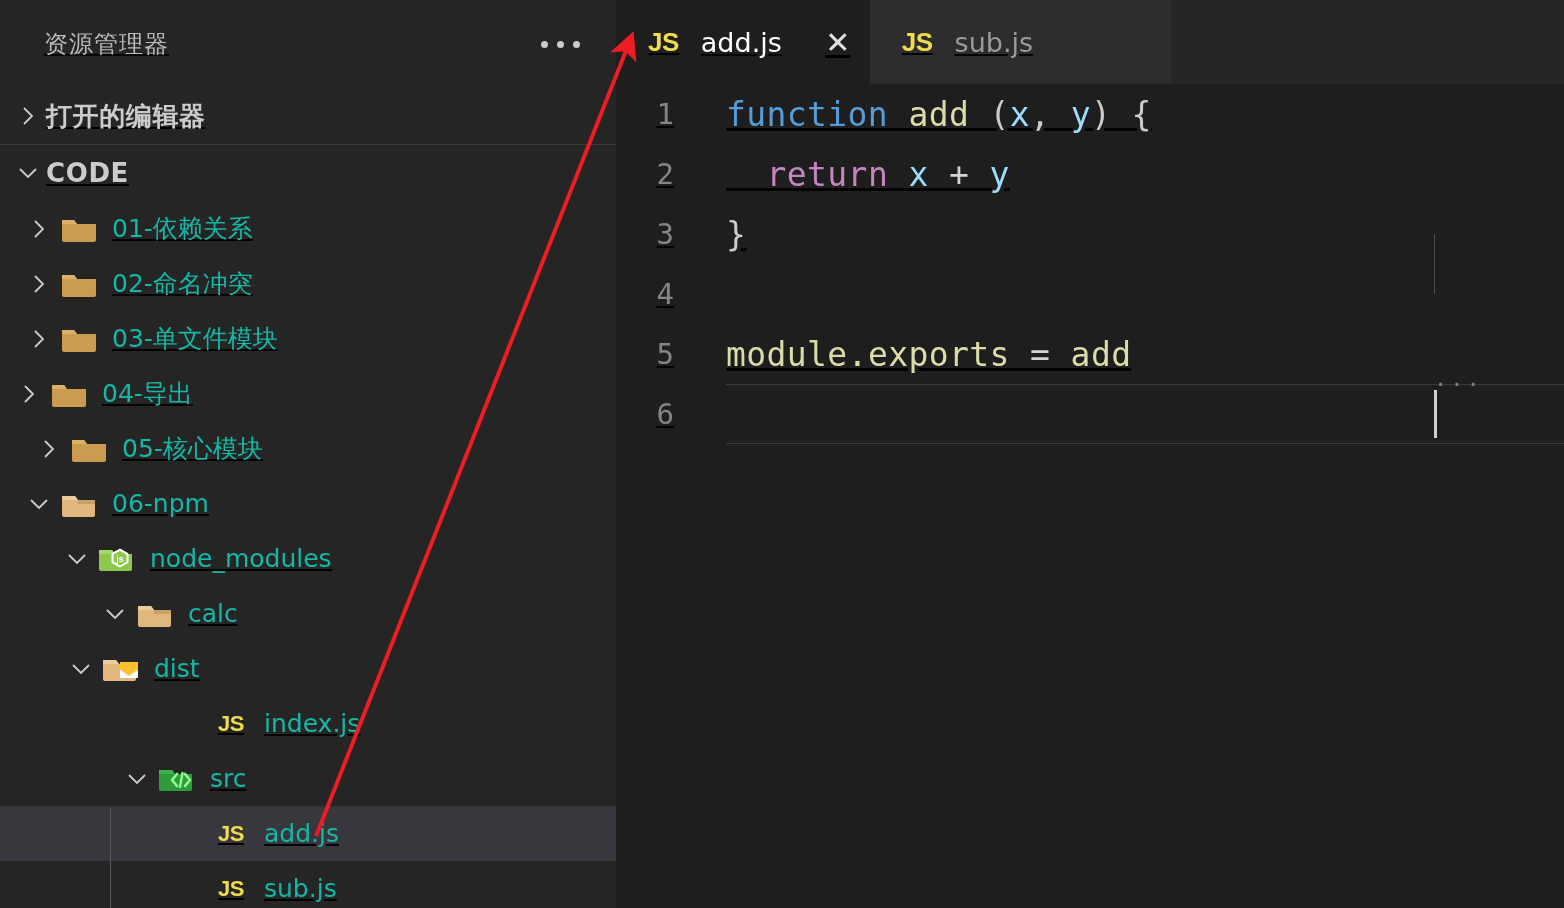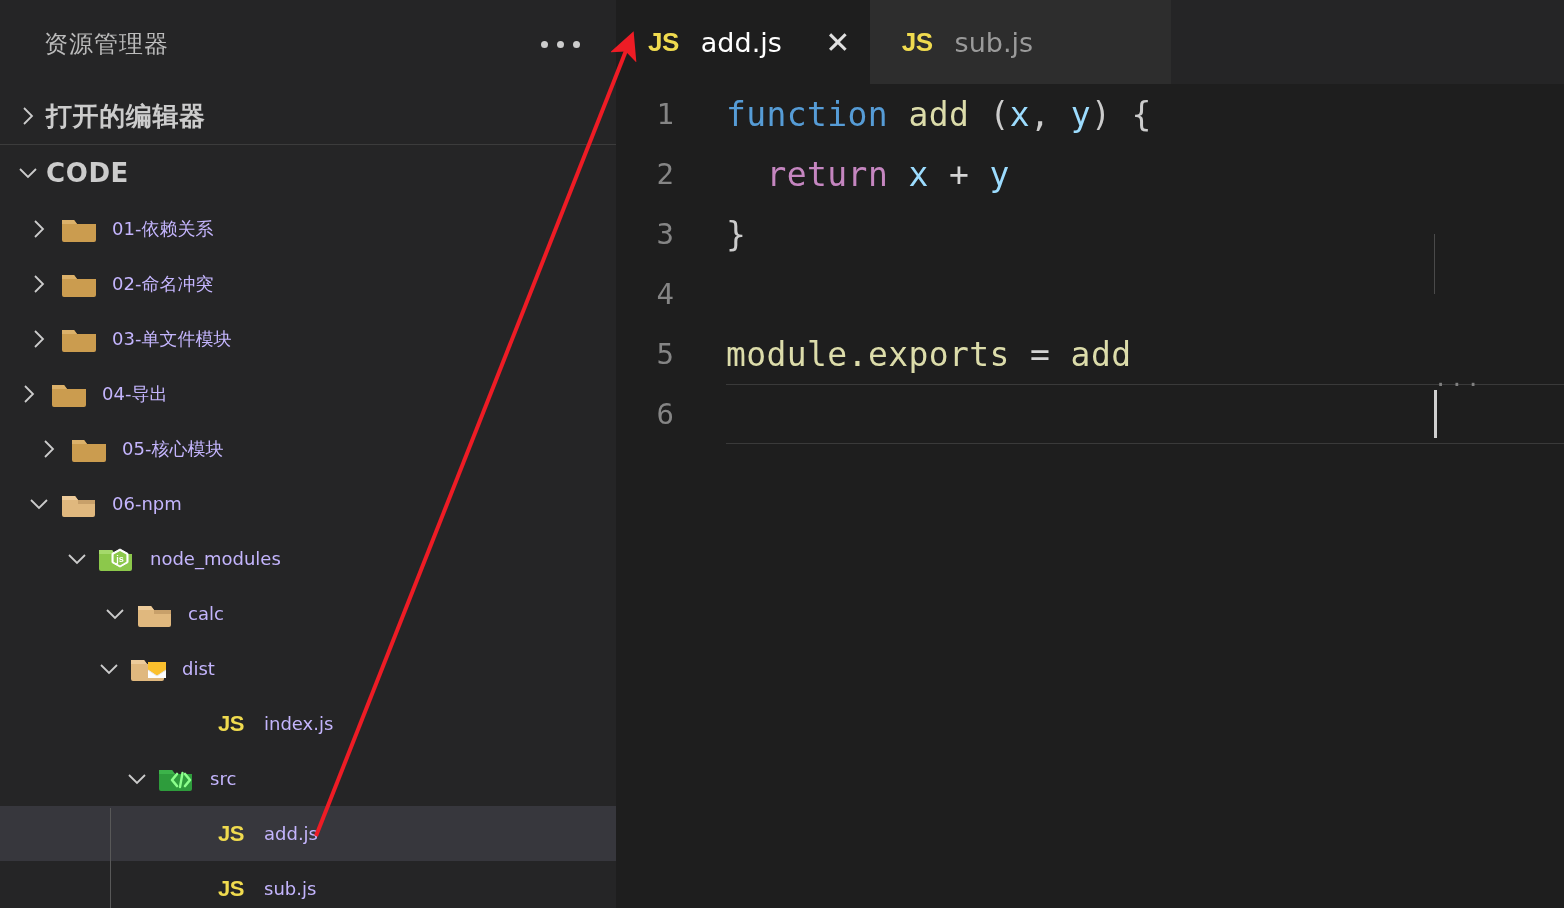--- a/index.html
+++ b/index.html
@@ -2,21 +2,21 @@
 <html><head>
 <meta charset="utf-8">
 <style>
   * { box-sizing: border-box; margin: 0; padding: 0; }
   html, body {
     width: 1564px; height: 908px;
     background: #1e1e1e;
     font-family: "Liberation Sans", sans-serif;
     overflow: hidden;
   }
-  #app { position: relative; width: 1564px; height: 652px; display: flex; }
+  #app { position: relative; width: 1564px; height: 652px; display: flex; text-decoration: underline; }
 
   
   #sidebar {
     width: 616px; height: 908px;
     background: #252526;
     position: relative;
     overflow: hidden;
     flex: 0 0 616px;
   }
   #sidebar-header {
@@ -63,21 +63,21 @@
   .tree-row.selected { background: #37373d; }
   .tree-row .twisty {
     width: 34px; min-width: 34px;
     display: flex; align-items: center; justify-content: center;
   }
   .tree-row .icon-slot {
     width: 46px; min-width: 46px;
     display: flex; align-items: center; justify-content: center;
   }
   .tree-row .row-label {
-    font-size: 18px; color: #c4b5fd; padding-left: 10px;
+    font-size: 25px; color: #14b8a6; padding-left: 10px;
     font-family: "DejaVu Sans", sans-serif;
   }
   .tree-row .js-badge {
     font-size: 22px; font-weight: bold; color: #f0db4f;
     font-family: "Liberation Sans", sans-serif;
     letter-spacing: -0.5px;
   }
   
   .indent-guide {
     position: absolute; width: 1px; background: #585858;
@@ -313,21 +313,21 @@
           </span>
           <span class="icon-slot">
             <svg width="36" height="30" viewBox="0 0 36 30">
               <path d="M1 7 h13 l3 4 h17 v15 a2 2 0 0 1 -2 2 h-29 a2 2 0 0 1 -2 -2 z" fill="#e0b87e"></path>
               <path d="M17 11 h17 v4 h-17 z" fill="#c8a06a"></path>
               <path d="M1 7 h13 l3 4 h-16 z" fill="#edcb9a"></path>
             </svg>
           </span>
           <span class="row-label">calc</span>
         </div>
-        <div class="tree-row" style="padding-left:92px">
+        <div class="tree-row" style="padding-left:64px">
           <span class="twisty">
             <svg width="22" height="22" viewBox="0 0 22 22">
               <path d="M3 7 L11 15 L19 7" fill="none" stroke="#cccccc" stroke-width="1.8"></path>
             </svg>
           </span>
           <span class="icon-slot">
             <svg width="38" height="32" viewBox="0 0 38 32">
               <path d="M1 7 h13 l3 4 h17 v15 a2 2 0 0 1 -2 2 h-29 a2 2 0 0 1 -2 -2 z" fill="#e0b87e"></path>
               <path d="M1 7 h13 l3 4 h-16 z" fill="#edcb9a"></path>
               <path d="M18 9 h18 v8 l-9 6 l-9 -6 z" fill="#fbc02d"></path>

